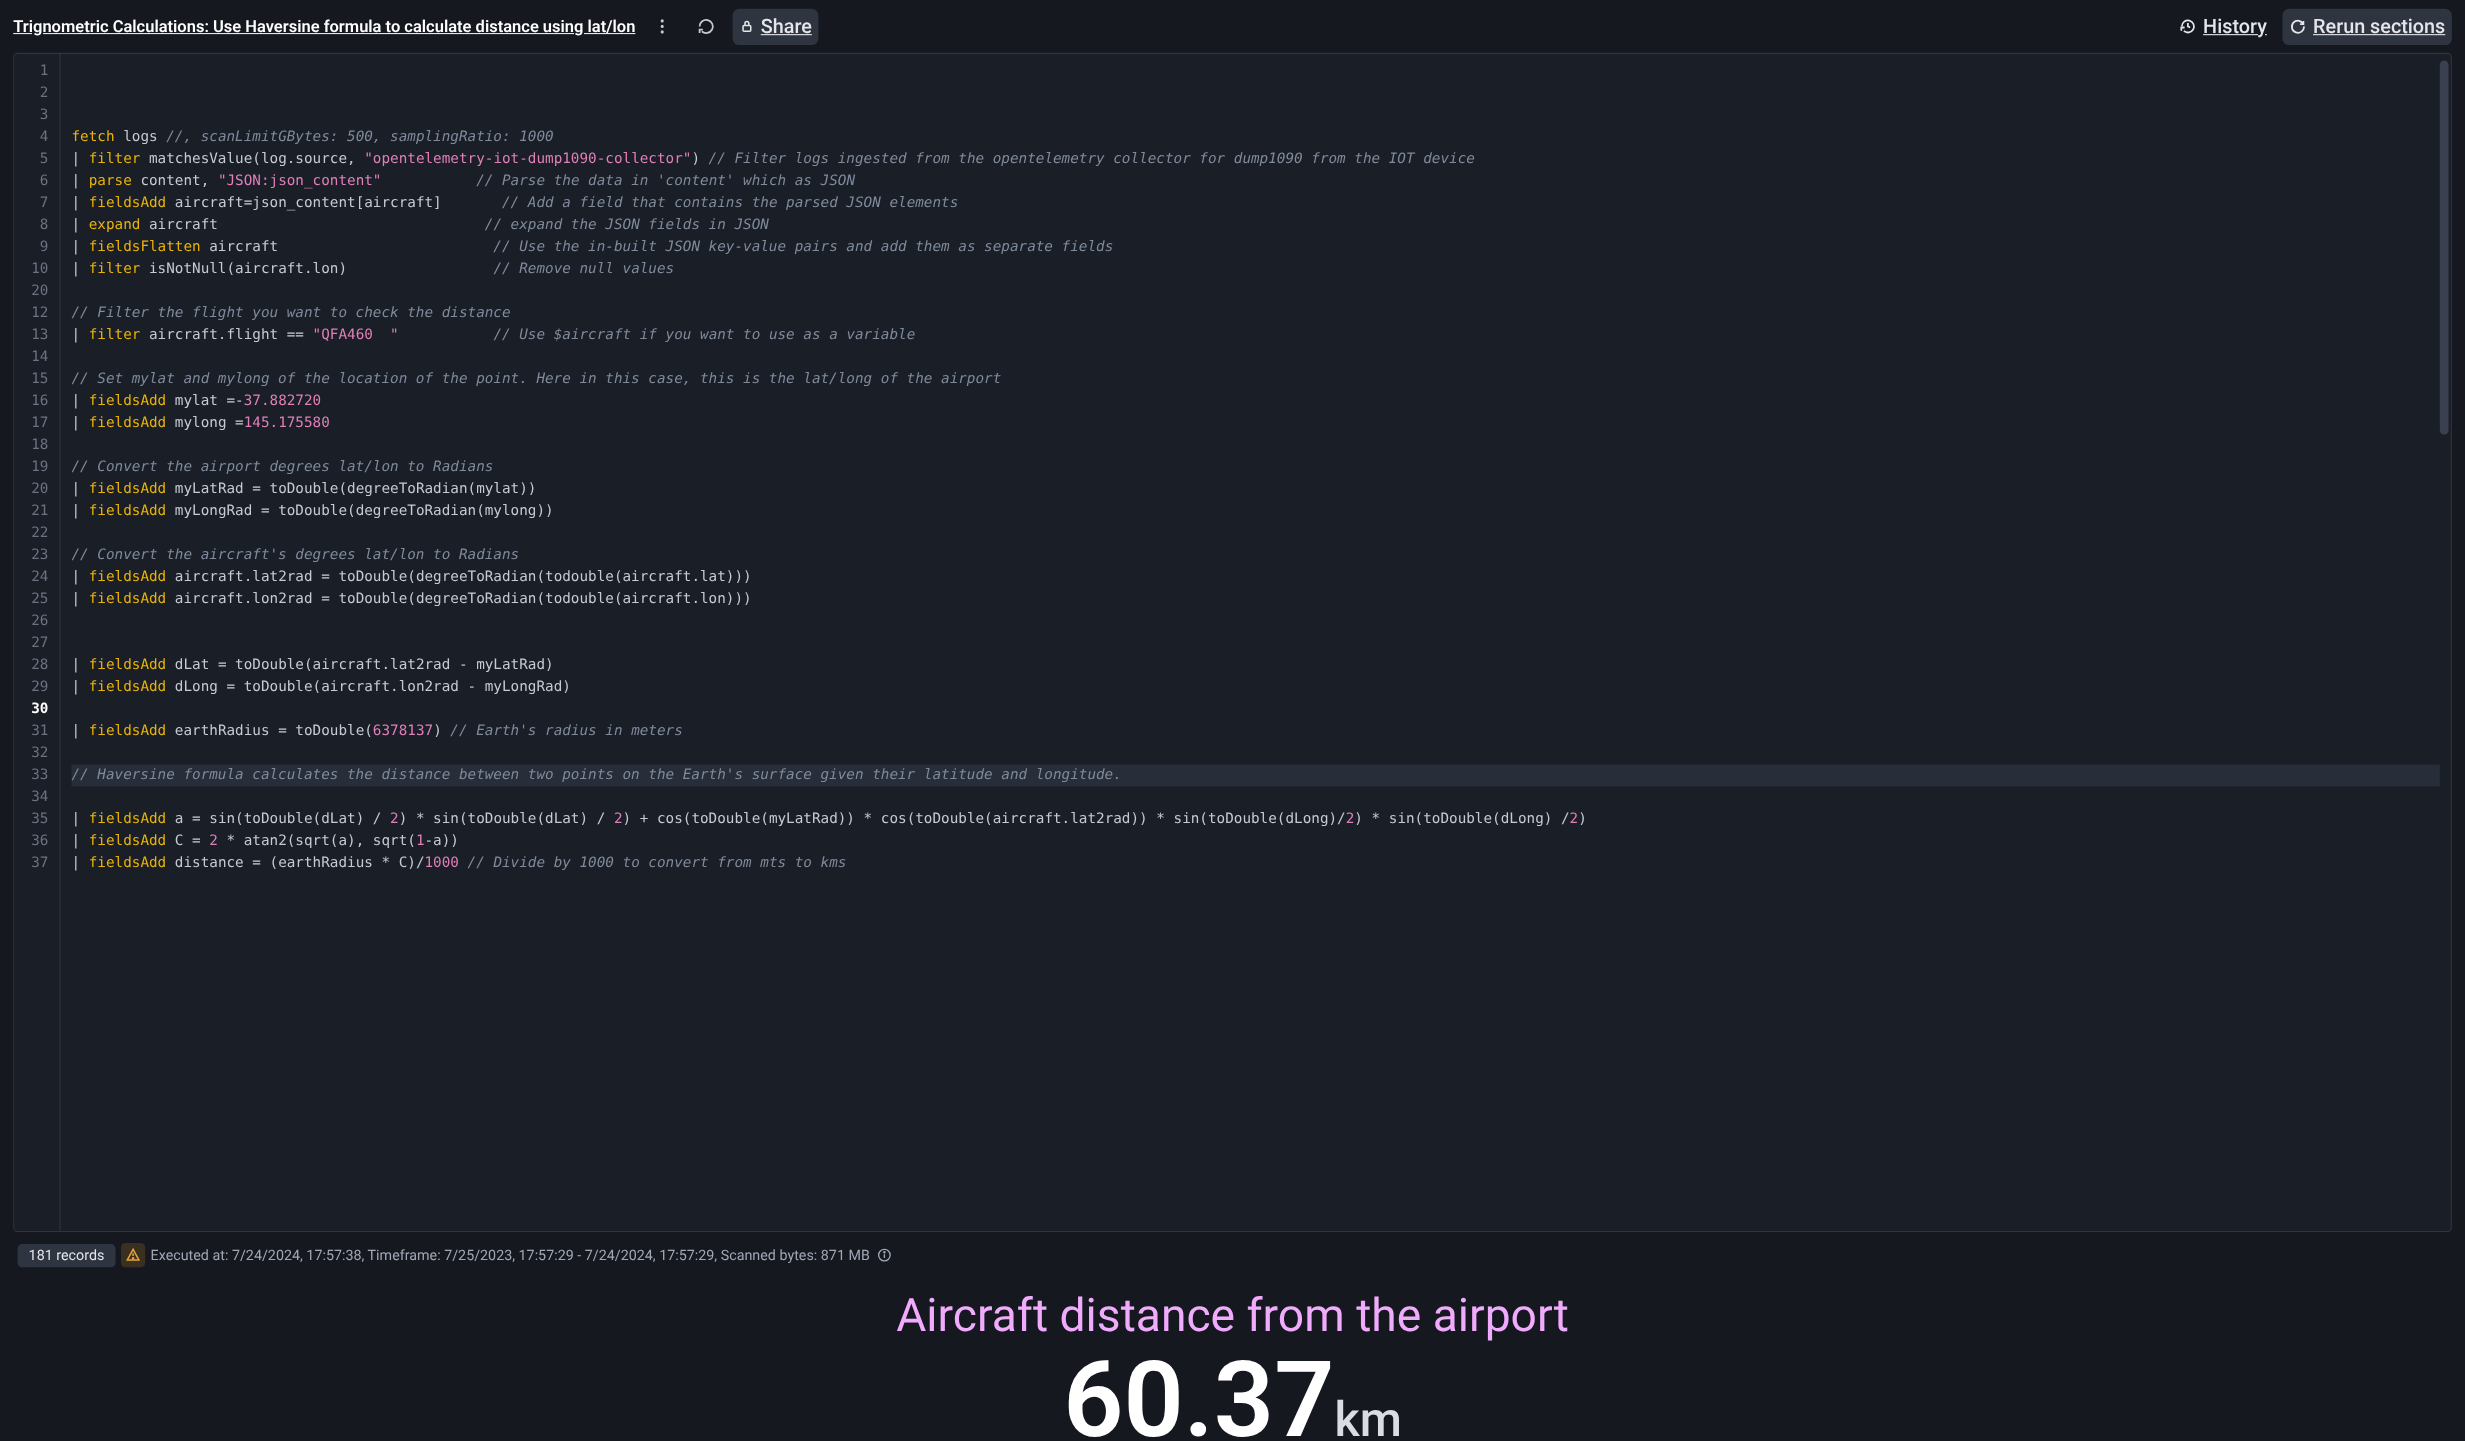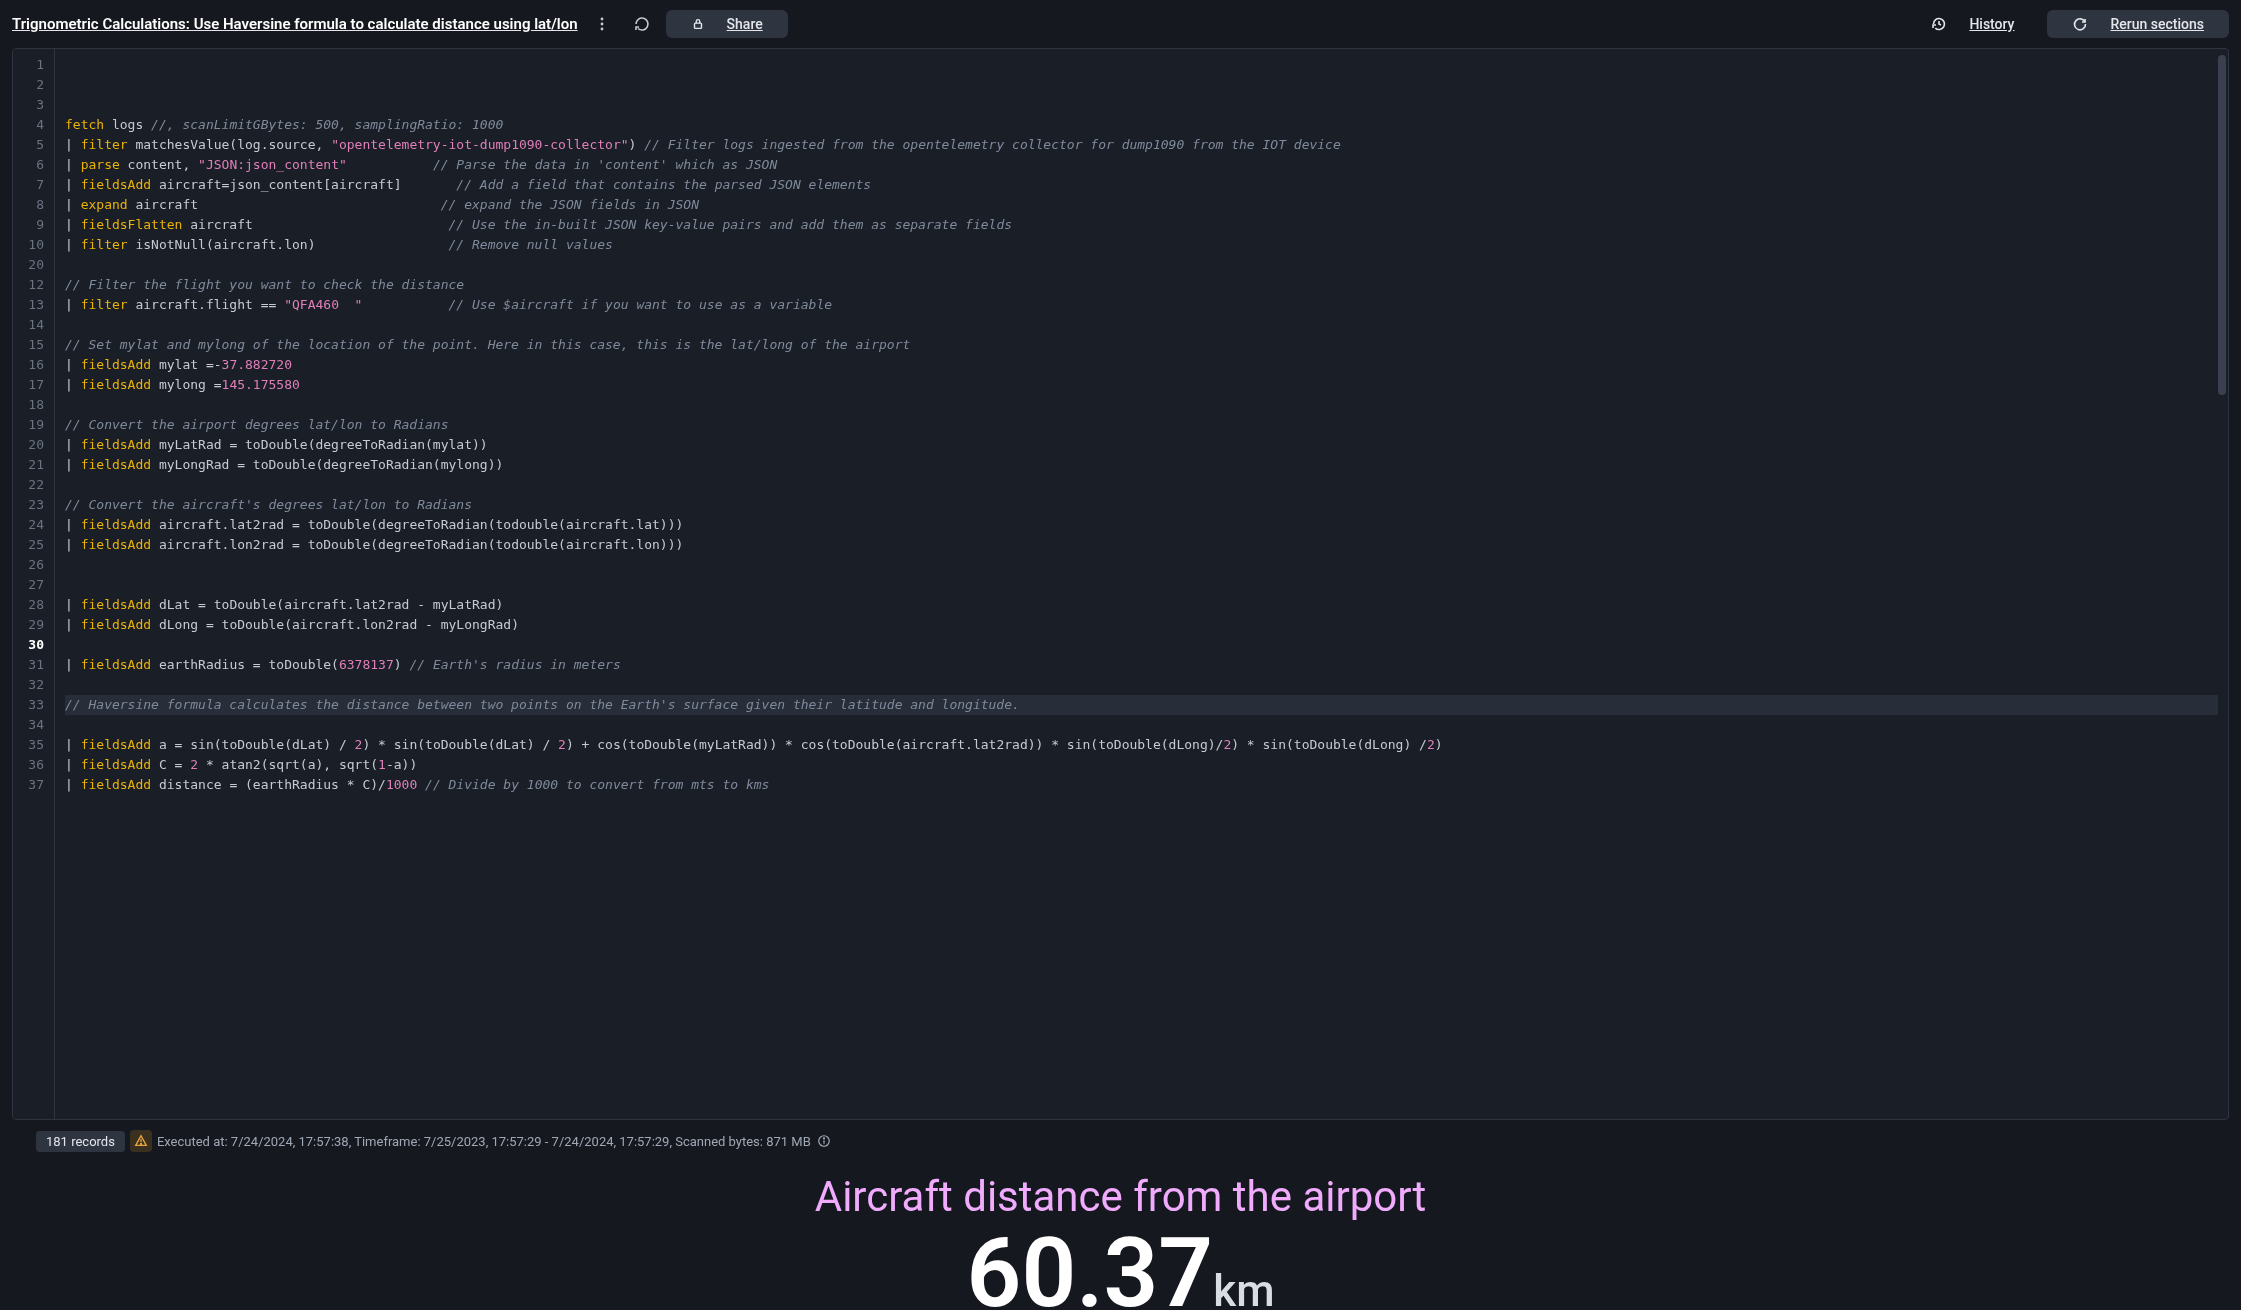--- a/index.html
+++ b/index.html
@@ -30,25 +30,25 @@
     display: flex;
     align-items: center;
     justify-content: center;
     border-radius: 6px;
     cursor: pointer;
     color: #c5cad3;
   }
   .btn {
     display: flex;
     align-items: center;
-    gap: 22px;
-    padding: 6px 25px;
+    gap: 6px;
+    padding: 6px 6px;
     border-radius: 6px;
     cursor: pointer;
-    font-size: 14px;
+    font-size: 18px;
     font-weight: 500;
     color: #e4e6eb;
     background: #2e3440;
   }
   .btn-plain { background: transparent; }
   .btn svg { flex-shrink: 0; }
   .editor-wrap {
     margin: 0 12px;
     border: 1px solid #2e3440;
     border-radius: 4px;
@@ -100,21 +100,20 @@
     background: #3a4050;
     border-radius: 4px;
   }
   .statusbar {
     display: flex;
     align-items: center;
     gap: 5px;
     padding: 10px 16px;
     font-size: 13px;
     color: #a0a8b5;
-    margin-left: 20px;
   }
   .records-badge {
     background: #2e3440;
     padding: 3px 10px;
     border-radius: 4px;
     color: #e4e6eb;
     font-size: 13px;
   }
   .warn-badge {
     width: 22px;

